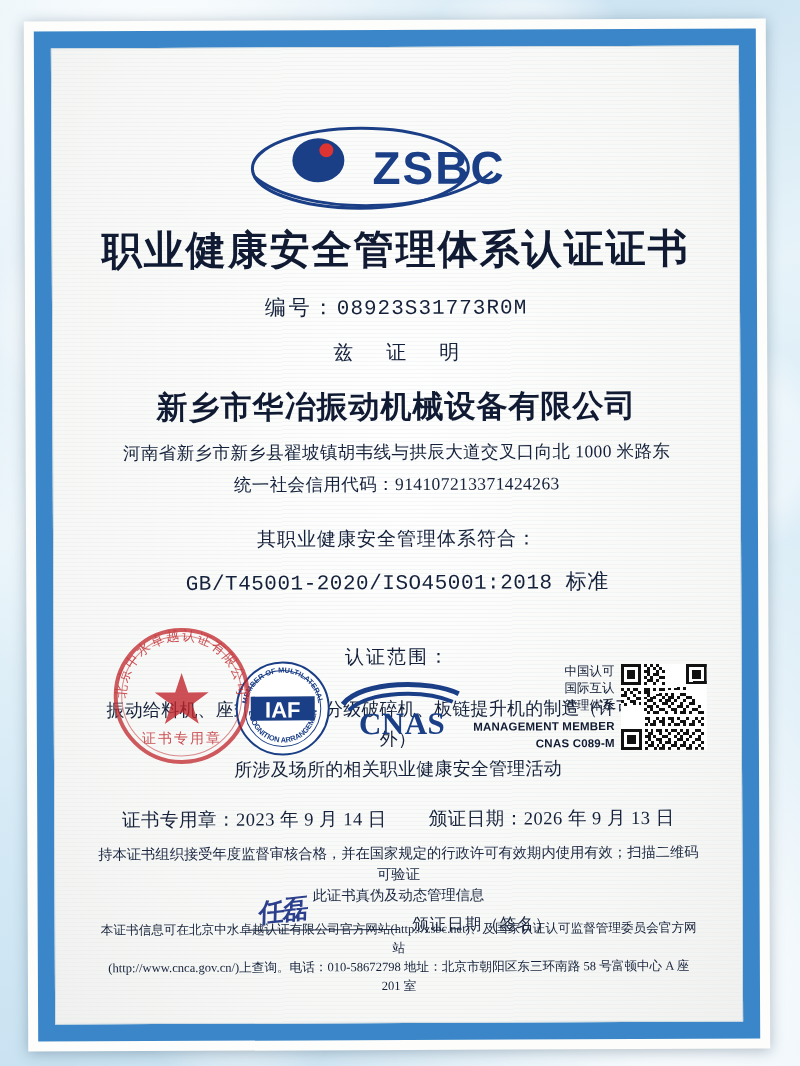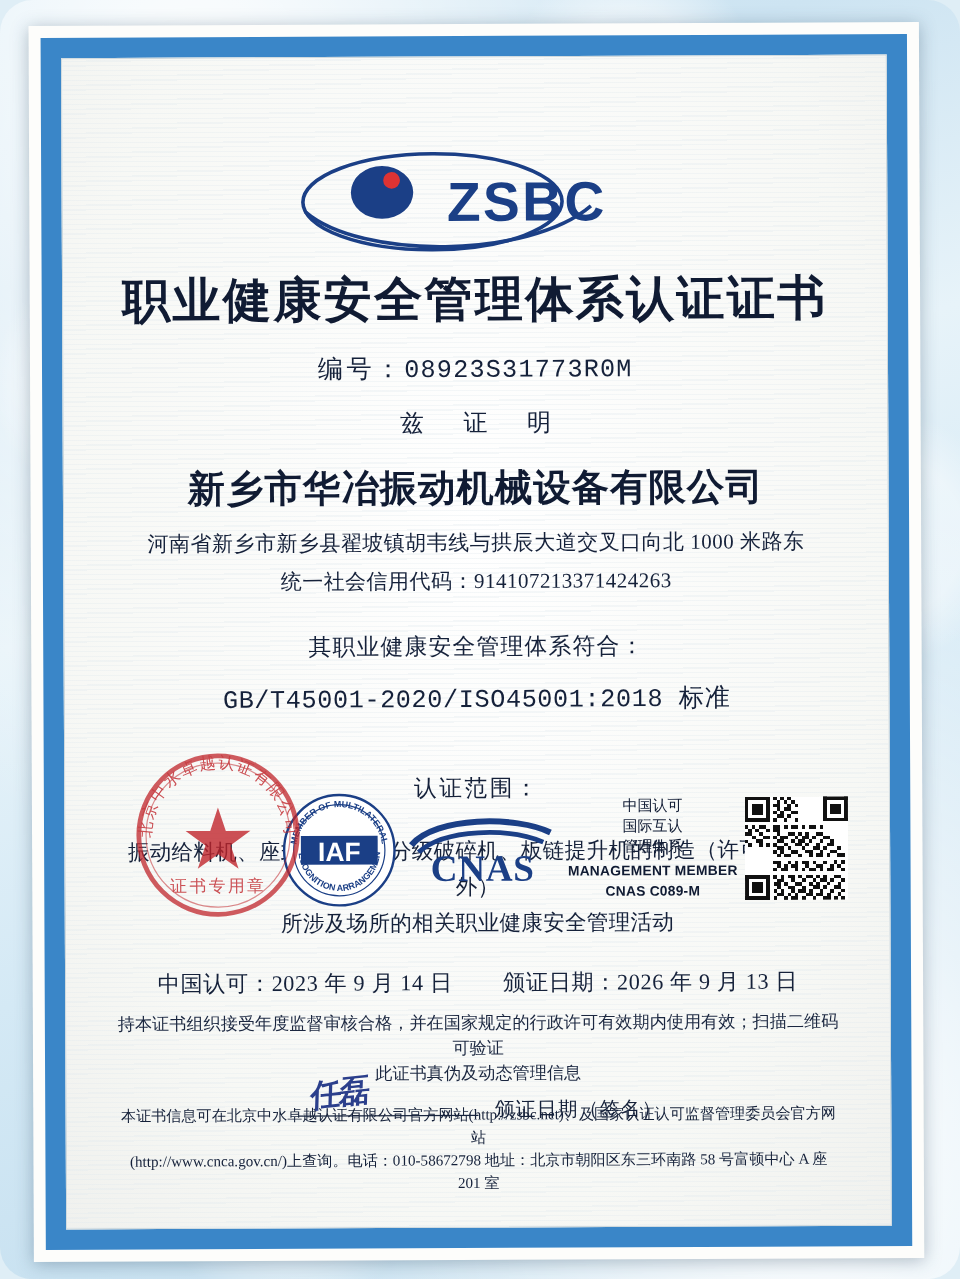--- a/index.html
+++ b/index.html
@@ -16,21 +16,20 @@
 
   
   #page {
     position: relative;
     width: 800px;
     height: 1066px;
     background:
       radial-gradient(ellipse at 20% 10%, #ffffff 0%, rgba(255,255,255,0) 45%),
       radial-gradient(ellipse at 85% 88%, #ffffff 0%, rgba(255,255,255,0) 40%),
       linear-gradient(160deg, #d9ecf6 0%, #cde4f2 18%, #e7f3f9 40%, #d4e9f5 62%, #c9e2f1 80%, #dcedf7 100%);
-    border-radius: 27px;
   }
   
   #page::before {
     content: "";
     position: absolute;
     inset: 0;
     background:
       radial-gradient(circle at 12% 30%, rgba(255,255,255,.55) 0 6%, rgba(255,255,255,0) 10%),
       radial-gradient(circle at 66% 6%, rgba(255,255,255,.5) 0 5%, rgba(255,255,255,0) 9%),
       radial-gradient(circle at 92% 42%, rgba(255,255,255,.45) 0 7%, rgba(255,255,255,0) 11%),
@@ -212,21 +211,21 @@
   }
   .cnas-text {
     font-size: 31px;
     font-weight: bold;
     color: #1b3f86;
     letter-spacing: .5px;
     line-height: 1;
     text-align: right;
   }
   .accred {
-    text-align: center;
+    text-align: right;
     font-size: 12.5px;
     line-height: 17px;
     color: #101b33;
   }
   .accred .en {
     font-family: "Liberation Sans", sans-serif;
     font-weight: bold;
     font-size: 11.5px;
     letter-spacing: .2px;
   }
@@ -335,21 +334,21 @@
           </div>
 
           <div class="scope-title">认证范围：</div>
           <div class="scope-body">
             <div>振动给料机、座式振动筛、分级破碎机、板链提升机的制造（许可要求除外）</div>
             <div>所涉及场所的相关职业健康安全管理活动</div>
           </div>
 
           <div class="dates">
             <div>
-              <span>中国认可：</span><span>2023 年 9 月 14 日</span>
+              <span>证书专用章：</span><span>2023 年 9 月 14 日</span>
             </div>
             <div>
               <span>颁证日期：</span><span>2026 年 9 月 13 日</span>
             </div>
           </div>
 
           <div class="notes">
             <div>持本证书组织接受年度监督审核合格，并在国家规定的行政许可有效期内使用有效；扫描二维码可验证</div>
             <div>此证书真伪及动态管理信息</div>
           </div>

